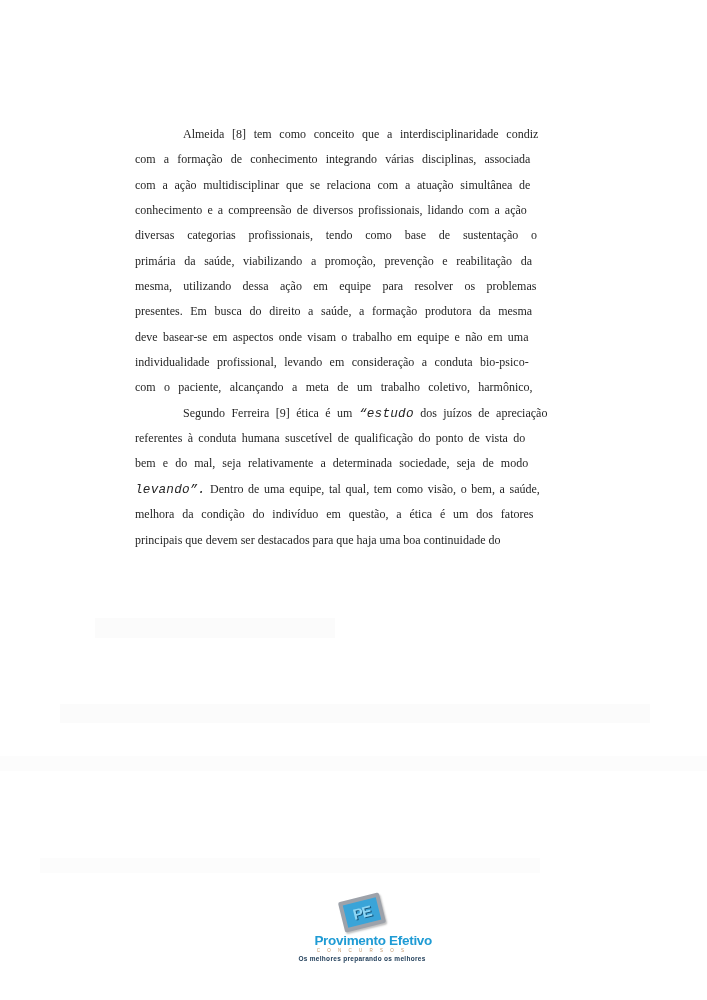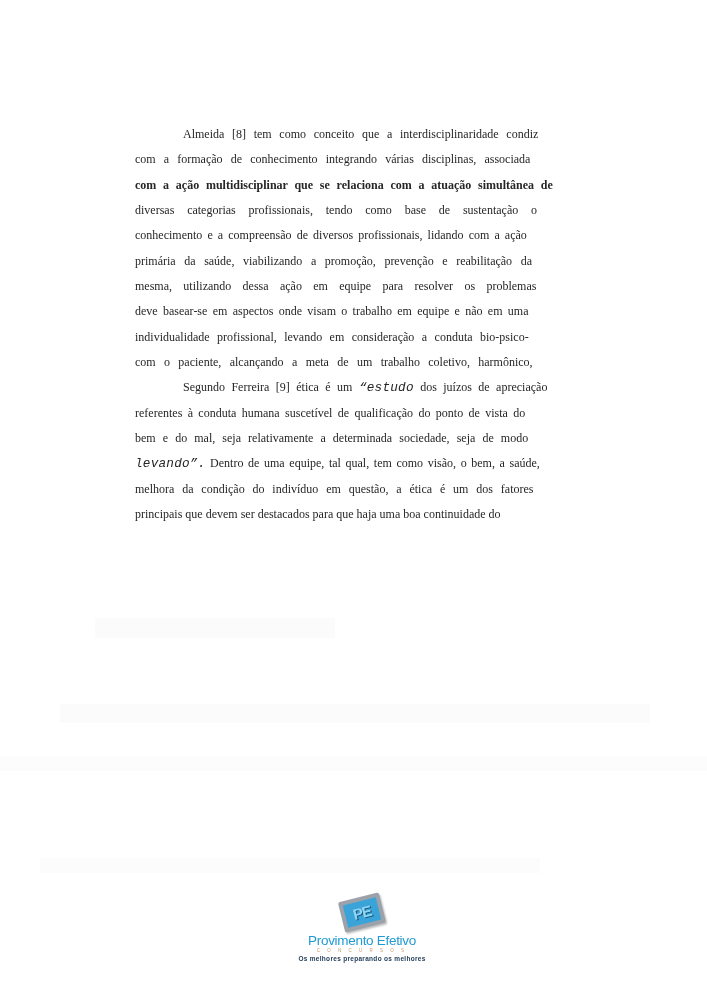--- a/index.html
+++ b/index.html
@@ -52,45 +52,46 @@
     box-shadow:1px 2px 2px rgba(0,0,0,0.25);
     display:flex;align-items:center;justify-content:center;
   }
   .logo-icon span{
     font-weight:bold;font-size:15px;line-height:1;
     color:#8fd6f4;
     text-shadow:1px 1px 0 #16567c;
     letter-spacing:-1px;
   }
   .logo-brand{
-    font-weight:normal;font-size:13.5px;line-height:13px;
-    color:#1f9bd4;letter-spacing:-0.3px;
+    font-weight:bold;font-size:13.5px;line-height:13px;
+    color:#1f9bd4;letter-spacing:-0.3px;text-align:right;
   }
   .logo-subtitle{
     font-size:4.5px;line-height:6px;
     color:#c59a6d;letter-spacing:3px;margin-top:1px;
   }
   .logo-tagline{
     font-weight:bold;font-size:6.5px;line-height:7px;
     color:#24415c;letter-spacing:.3px;margin-top:1px;
   }
 </style>
 </head>
 <body>
 
 <div class="page">
 
   <div class="text-block" id="text-block">
       <div class="line just indent"><span class="line-inner" style="word-spacing: 4.67578px;"><span class="seg-n">Almeida [8] tem como conceito que a interdisciplinaridade condiz</span></span></div>
       <div class="line just"><span class="line-inner" style="word-spacing: 5.1543px;"><span class="seg-n">com a formação de conhecimento integrando várias disciplinas, associada</span></span></div>
-      <div class="line just"><span class="line-inner" style="word-spacing: 3.75px; font-weight: bold;"><span class="seg-n">com a ação multidisciplinar que se relaciona com a atuação simultânea de</span></span></div>
+      <div class="line just"><span class="line-inner" style="word-spacing: 3.75px;"><span class="seg-n">com a ação multidisciplinar que se relaciona com a atuação simultânea de</span></span></div>
+      <div class="line just"><span class="line-inner" style="word-spacing: 2.09531px;"><span class="seg-n">conhecimento e a compreensão de diversos profissionais, lidando com a ação</span></span></div>
       <div class="line just"><span class="line-inner" style="word-spacing: 9.81055px;"><span class="seg-n">diversas categorias profissionais, tendo como base de sustentação o</span></span></div>
-      <div class="line just"><span class="line-inner" style="word-spacing: 2.09531px;"><span class="seg-n">conhecimento e a compreensão de diversos profissionais, lidando com a ação</span></span></div>
       <div class="line just"><span class="line-inner" style="word-spacing: 5.57639px;"><span class="seg-n">primária da saúde, viabilizando a promoção, prevenção e reabilitação da</span></span></div>
       <div class="line just"><span class="line-inner" style="word-spacing: 8.31771px;"><span class="seg-n">mesma, utilizando dessa ação em equipe para resolver os problemas</span></span></div>
+      <div class="line just"><span class="line-inner" style="word-spacing: 4.6321px;"><span class="seg-n">presentes. Em busca do direito a saúde, a formação produtora da mesma</span></span></div>
       <div class="line just"><span class="line-inner" style="word-spacing: 2.32212px;"><span class="seg-n">deve basear-se em aspectos onde visam o trabalho em equipe e não em uma</span></span></div>
       <div class="line just"><span class="line-inner" style="word-spacing: 4.43973px;"><span class="seg-n">individualidade profissional, levando em consideração a conduta bio-psico-</span></span></div>
       <div class="line just"><span class="line-inner" style="word-spacing: 5.34063px;"><span class="seg-n">com o paciente, alcançando a meta de um trabalho coletivo, harmônico,</span></span></div>
       <div class="line just indent"><span class="line-inner" style="word-spacing: 3.43438px;"><span class="seg-n">Segundo Ferreira [9] ética é um </span><span class="seg-q">“estudo</span><span class="seg-i"> dos juízos de apreciação</span></span></div>
       <div class="line just"><span class="line-inner" style="word-spacing: 2.36648px;"><span class="seg-i">referentes à conduta humana suscetível de qualificação do ponto de vista do</span></span></div>
       <div class="line just"><span class="line-inner" style="word-spacing: 4.08665px;"><span class="seg-i">bem e do mal, seja relativamente a determinada sociedade, seja de modo</span></span></div>
       <div class="line just"><span class="line-inner" style="word-spacing: 1.6238px;"><span class="seg-q">levando”.</span><span class="seg-n"> Dentro de uma equipe, tal qual, tem como visão, o bem, a saúde,</span></span></div>
       <div class="line just"><span class="line-inner" style="word-spacing: 4.85286px;"><span class="seg-n">melhora da condição do indivíduo em questão, a ética é um dos fatores</span></span></div>
       <div class="line"><span class="line-inner"><span class="seg-n">principais que devem ser destacados para que haja uma boa continuidade do</span></span></div>
     </div>

